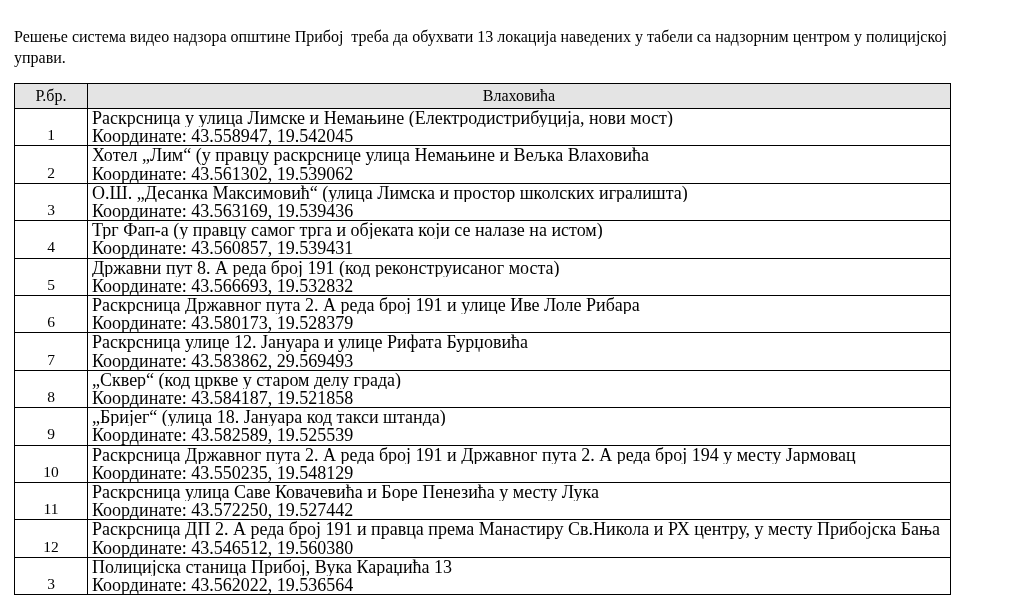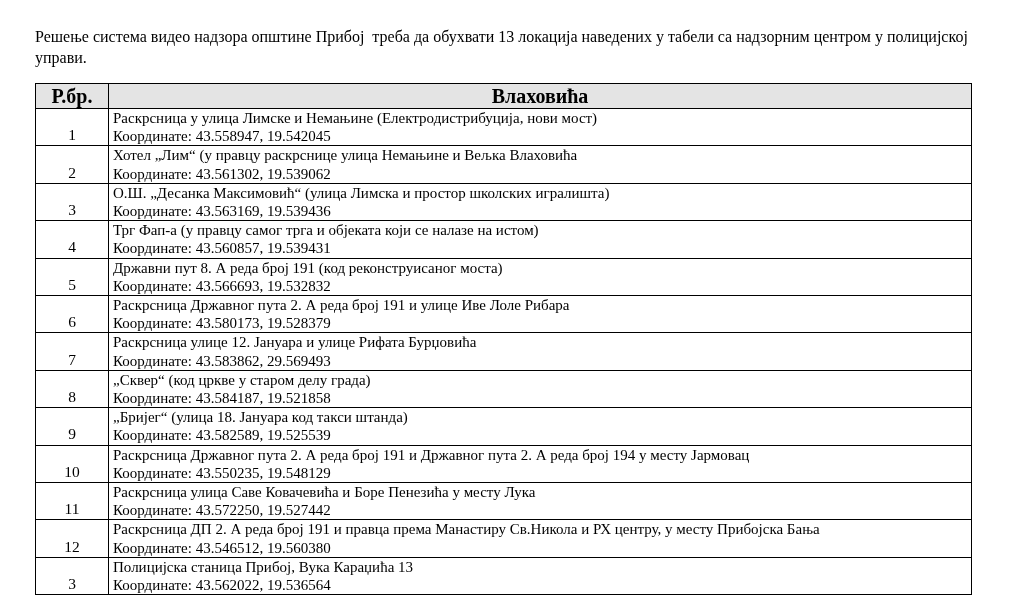--- a/index.html
+++ b/index.html
@@ -8,61 +8,61 @@
     background: #ffffff;
   }
   body {
     width: 1010px;
     height: 598px;
     overflow: hidden;
     font-family: "Liberation Serif", "DejaVu Serif", serif;
     color: #000000;
   }
   .page {
-    padding: 26px 0 0 35px;
+    padding: 26px 0 0 14px;
   }
   .intro {
     margin: 0;
     width: 958px;
     font-size: 16px;
     line-height: 21px;
     white-space: pre-wrap;
   }
   table.locations {
     margin-top: 15px;
     width: 937px;
     border-collapse: collapse;
     table-layout: fixed;
   }
   table.locations, table.locations th, table.locations td {
     border: 1px solid #000000;
   }
   table.locations th {
     background: #e4e4e4;
-    font-weight: bold;
-    font-size: 20px;
+    font-weight: normal;
+    font-size: 16px;
     height: 24px;
     text-align: center;
     vertical-align: middle;
     padding: 0;
   }
   col.c-num { width: 73px; }
   td.num {
     text-align: center;
     vertical-align: bottom;
     font-size: 15.5px;
     line-height: 18.2px;
     padding: 0 2px 1px 2px;
   }
   td.loc {
     vertical-align: top;
     padding: 0 4px;
   }
   td.loc div {
-    font-size: 15px;
+    font-size: 18px;
     line-height: 18.2px;
     white-space: nowrap;
     overflow: hidden;
   }
 </style>
 </head>
 <body>
 
 <div class="page">
   <p class="intro">Решење система видео надзора општине Прибој  треба да обухвати 13 локација наведених у табели са надзорним центром у полицијској управи.</p>

